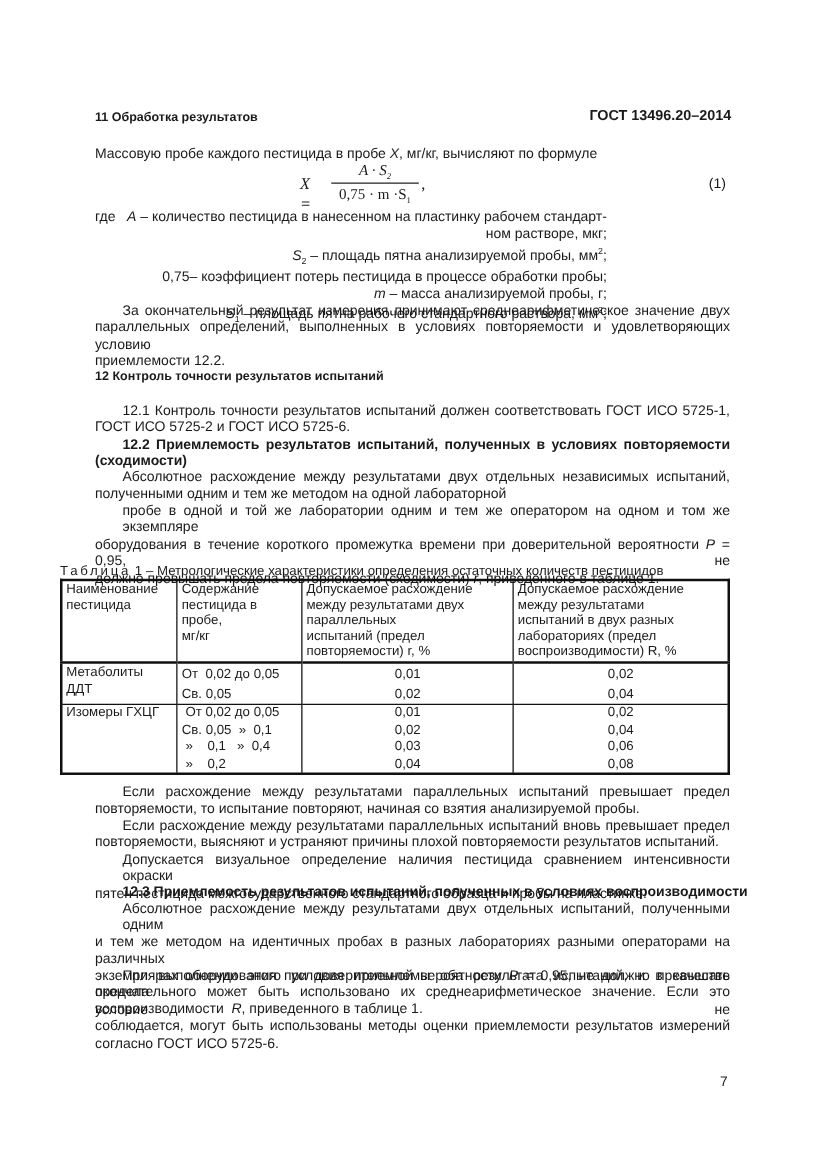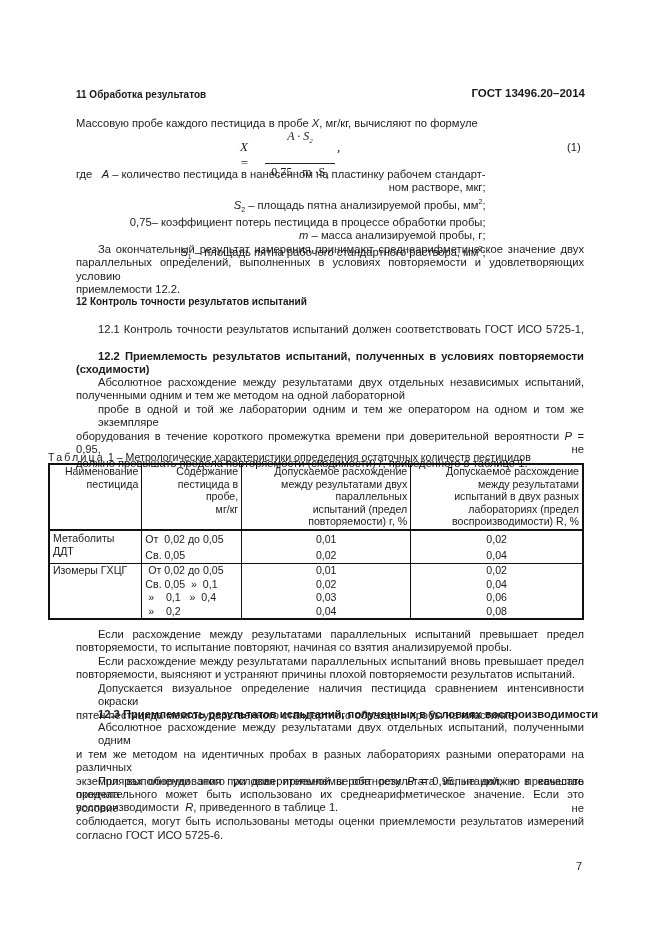--- a/index.html
+++ b/index.html
@@ -10,30 +10,30 @@
   .h1 { position: absolute; left: 76px; font-weight: bold; font-size: 10px; }
   .block { position: absolute; left: 76px; width: 508px; line-height: 13.4px; text-align: justify; }
   .line { display: block; white-space: nowrap; }
   .just { text-align: justify; text-align-last: justify; display: block; }
   .indent { padding-left: 22px; }
   .it { font-style: italic; }
   .b { font-weight: bold; }
   .formula { position: absolute; left: 240px; top: 129px; height: 34px; font-family: "Liberation Serif", serif; font-size: 13px; }
   .formula .lhs { position: absolute; left: 0; top: 10px; }
   .formula .frac { position: absolute; left: 25px; top: 0; text-align: center; width: 70px; }
-  .formula .num { display: block; border-bottom: 1px solid #222; padding-bottom: 18px; font-size: 12px; }
+  .formula .num { display: block; border-bottom: 1px solid #222; padding-bottom: 1px; font-size: 12px; }
   .formula .den { display: block; padding-top: 1px; font-size: 12px; }
   .formula .comma { position: absolute; left: 97px; top: 10px; }
   .eqnum { position: absolute; left: 567px; top: 141px; }
   sub, sup { font-size: 7px; }
   .defs { position: absolute; left: 76px; top: 168px; line-height: 13.3px; }
   .defs div { white-space: nowrap; text-align: right; }
   table.t1 { position: absolute; left: 48px; top: 463px; width: 536px; border-collapse: collapse; font-size: 10.6px; line-height: 12.5px; }
   table.t1 td, table.t1 th { border: 1px solid #111; font-weight: normal; vertical-align: top; padding: 0 3px; }
-  table.t1 thead th { text-align: right; border-bottom: 2px solid #111; height: 64px; }
+  table.t1 thead th { text-align: left; border-bottom: 2px solid #111; height: 64px; }
   table.t1 tbody tr.grp td { border-bottom: 1px solid #111; }
   table.t1 { border: 2px solid #111; }
   .cell-lines span { display: block; }
   .c { text-align: center; }
   .tcaption { position: absolute; left: 48px; top: 451px; font-size: 10.6px; white-space: nowrap; }
   .spaced { letter-spacing: 2.2px; }
   .pagenum { position: absolute; left: 576px; top: 860px; font-size: 11px; }
 </style>
 </head>
 <body>
@@ -70,20 +70,21 @@
   <div class="block" style="top:243px; left:76px;">
     <span class="just indent">За окончательный результат измерения принимают среднеарифметическое значение двух</span>
     <span class="just">параллельных определений, выполненных в условиях повторяемости и удовлетворяющих условию</span>
     <span class="line">приемлемости 12.2.</span>
   </div>
 
   <div class="h1" style="top:296px;">12 Контроль точности результатов испытаний</div>
 
   <div class="block" style="top:323px;">
     <span class="just indent">12.1 Контроль точности результатов испытаний должен соответствовать ГОСТ ИСО 5725-1,</span>
+    <span class="line">ГОСТ ИСО 5725-2 и ГОСТ ИСО 5725-6.</span>
   </div>
 
   <div class="block b" style="top:350px;">
     <span class="just indent">12.2 Приемлемость результатов испытаний, полученных в условиях повторяемости</span>
     <span class="line">(сходимости)</span>
   </div>
 
   <div class="block" style="top:376px;">
     <span class="just indent">Абсолютное расхождение между результатами двух отдельных независимых испытаний,</span>
     <span class="line">полученными одним и тем же методом на одной лабораторной</span>

